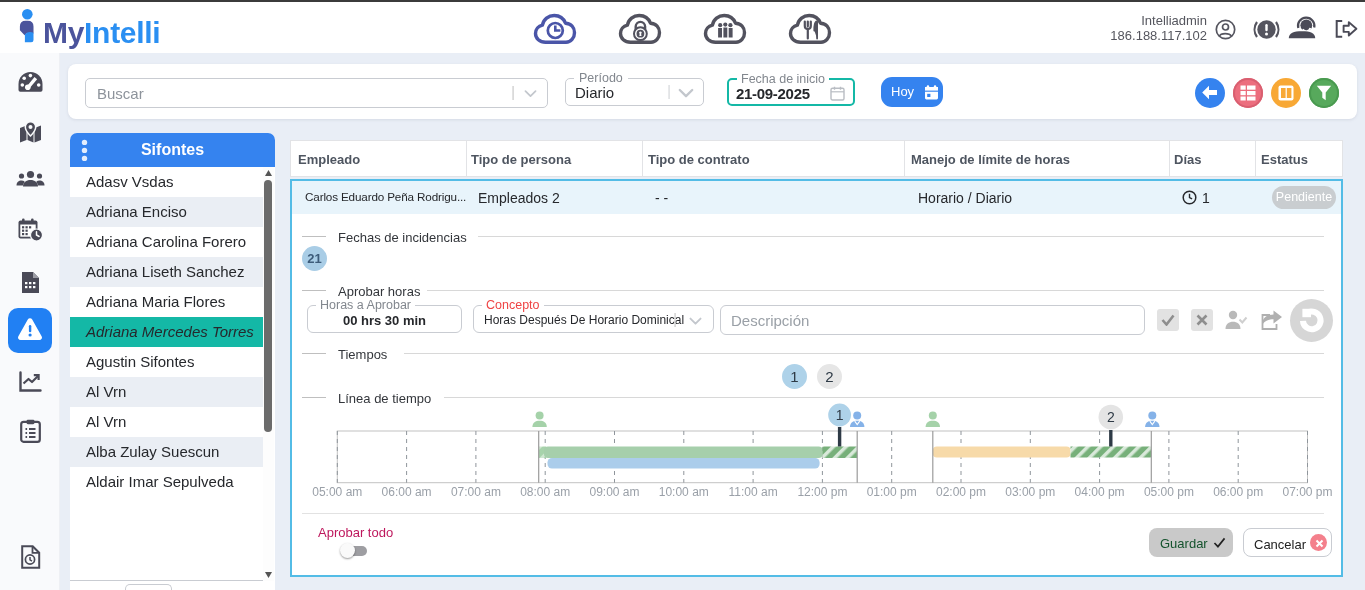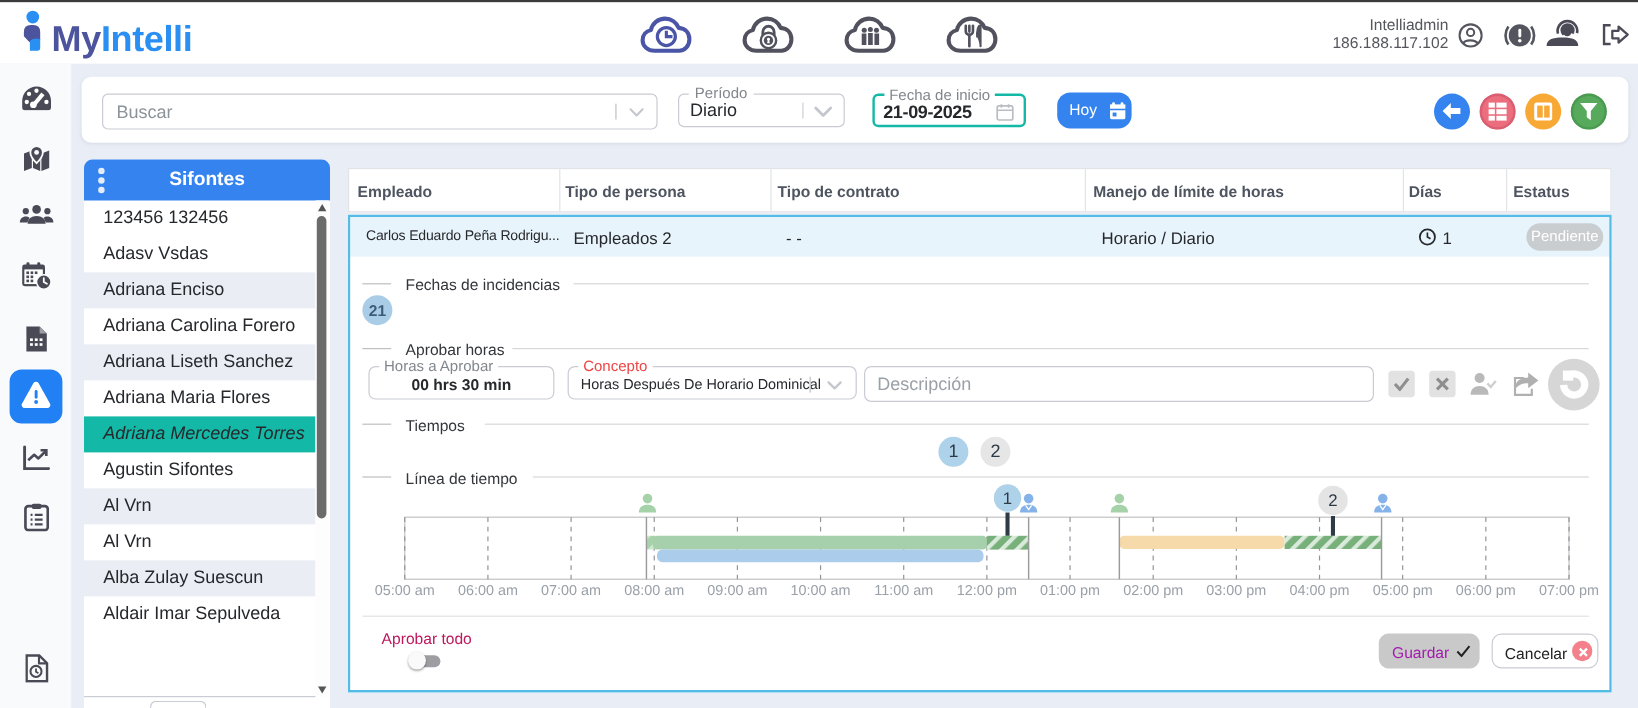--- a/index.html
+++ b/index.html
@@ -256,21 +256,20 @@
 <div class="abs" style="left:70px;top:133px;width:205px;height:457px;background:#fff;border-radius:7px 7px 0 0;"></div>
 <div class="abs" style="left:70px;top:133px;width:205px;height:34px;background:#3583ef;border-radius:7px 7px 0 0;">
   <svg class="abs" style="left:11px;top:6px;" width="7" height="23" viewBox="0 0 7 23">
     <circle cx="3.5" cy="3.4" r="2.7" fill="#e3edfc"></circle>
       <circle cx="3.5" cy="11.4" r="2.7" fill="#e3edfc"></circle>
       <circle cx="3.5" cy="19.4" r="2.7" fill="#e3edfc"></circle>
   </svg>
   <div style="text-align:center;font-size:16px;font-weight:bold;color:#fff;padding-top:8px;">Sifontes</div>
 </div>
 <div class="abs" id="emp-list" style="left:70px;top:167px;width:193px;height:414px;border-bottom:1px solid #c9ccd2;overflow:hidden;font-size:15px;color:#26282c;">
-  <div style="height:30px;line-height:30px;padding-left:16px;">123456 132456</div>
   <div style="height:30px;line-height:30px;padding-left:16px;">Adasv Vsdas</div>
   <div style="height:30px;line-height:30px;padding-left:16px;background:#eaeef4;">Adriana Enciso</div>
   <div style="height:30px;line-height:30px;padding-left:16px;">Adriana Carolina Forero</div>
   <div style="height:30px;line-height:30px;padding-left:16px;background:#eaeef4;">Adriana Liseth Sanchez</div>
   <div style="height:30px;line-height:30px;padding-left:16px;">Adriana Maria Flores</div>
   <div style="height:30px;line-height:30px;padding-left:16px;background:#14b8a6;font-style:italic;">Adriana Mercedes Torres</div>
   <div style="height:30px;line-height:30px;padding-left:16px;">Agustin Sifontes</div>
   <div style="height:30px;line-height:30px;padding-left:16px;background:#eaeef4;">Al Vrn</div>
   <div style="height:30px;line-height:30px;padding-left:16px;">Al Vrn</div>
   <div style="height:30px;line-height:30px;padding-left:16px;background:#eaeef4;">Alba Zulay Suescun</div>
@@ -464,21 +463,21 @@
       <text x="946.2" y="96">06:00 pm</text>
       <text x="1015.5" y="96">07:00 pm</text>
     </g>
   </svg>
 
   <div class="abs" style="left:10px;top:299px;width:1022px;height:1px;background:#e2e2e2;"></div>
   <span class="abs" style="left:26px;top:311px;font-size:13px;color:#be185d;">Aprobar todo</span>
   <div class="abs" style="left:49px;top:332px;width:26px;height:10px;background:#9e9ea2;border-radius:5px;"></div>
   <div class="abs" style="left:48px;top:329px;width:15px;height:15px;background:#fafafa;border-radius:50%;box-shadow:0 1px 2px rgba(0,0,0,.4);"></div>
 
-  <div class="abs" style="left:857px;top:314px;width:84px;height:29px;background:#c9c9c9;border-radius:8px;font-size:13px;color:#a21caf;text-align:left;">
+  <div class="abs" style="left:857px;top:314px;width:84px;height:29px;background:#c9c9c9;border-radius:8px;font-size:13px;color:#14532d;text-align:left;">
     <span class="abs" style="left:11px;top:8px;">Guardar</span>
     <svg class="abs" style="left:64px;top:9px;" width="13" height="11" viewBox="0 0 14 12">
         <path d="M1.5 6.5 l3.8 4 L12.5 1.5" fill="none" stroke="#222" stroke-width="1.8"></path>
       </svg>
   </div>
   <div class="abs" style="left:951px;top:314px;width:89px;height:29px;background:#fff;border:1px solid #c9ccd2;border-radius:8px;font-size:13px;color:#222;">
     <span class="abs" style="left:10px;top:8px;">Cancelar</span>
     <div class="abs" style="left:66px;top:5px;width:17px;height:17px;border-radius:50%;background:#f4808c;">
       <svg class="abs" style="left:4.5px;top:4.5px;" width="9" height="9" viewBox="0 0 9 9">
           <path d="M1.5 1.5 L7.5 7.5 M7.5 1.5 L1.5 7.5" fill="none" stroke="#fff" stroke-width="2"></path>

